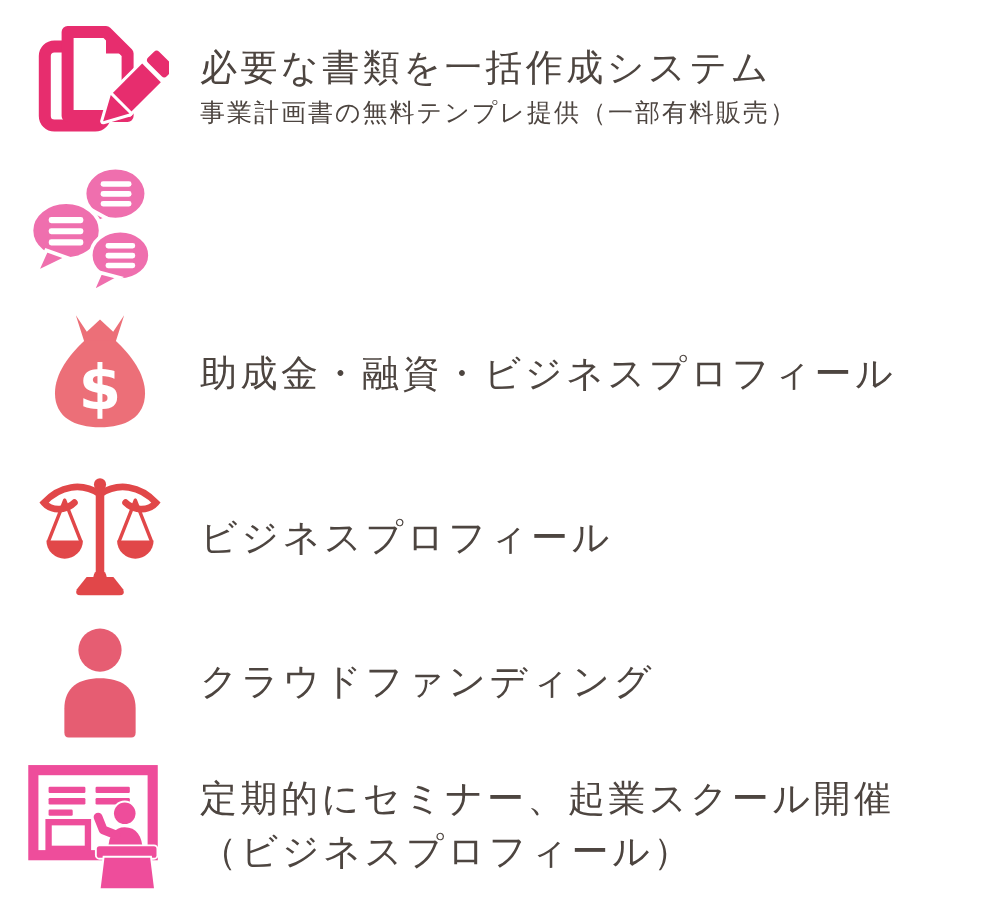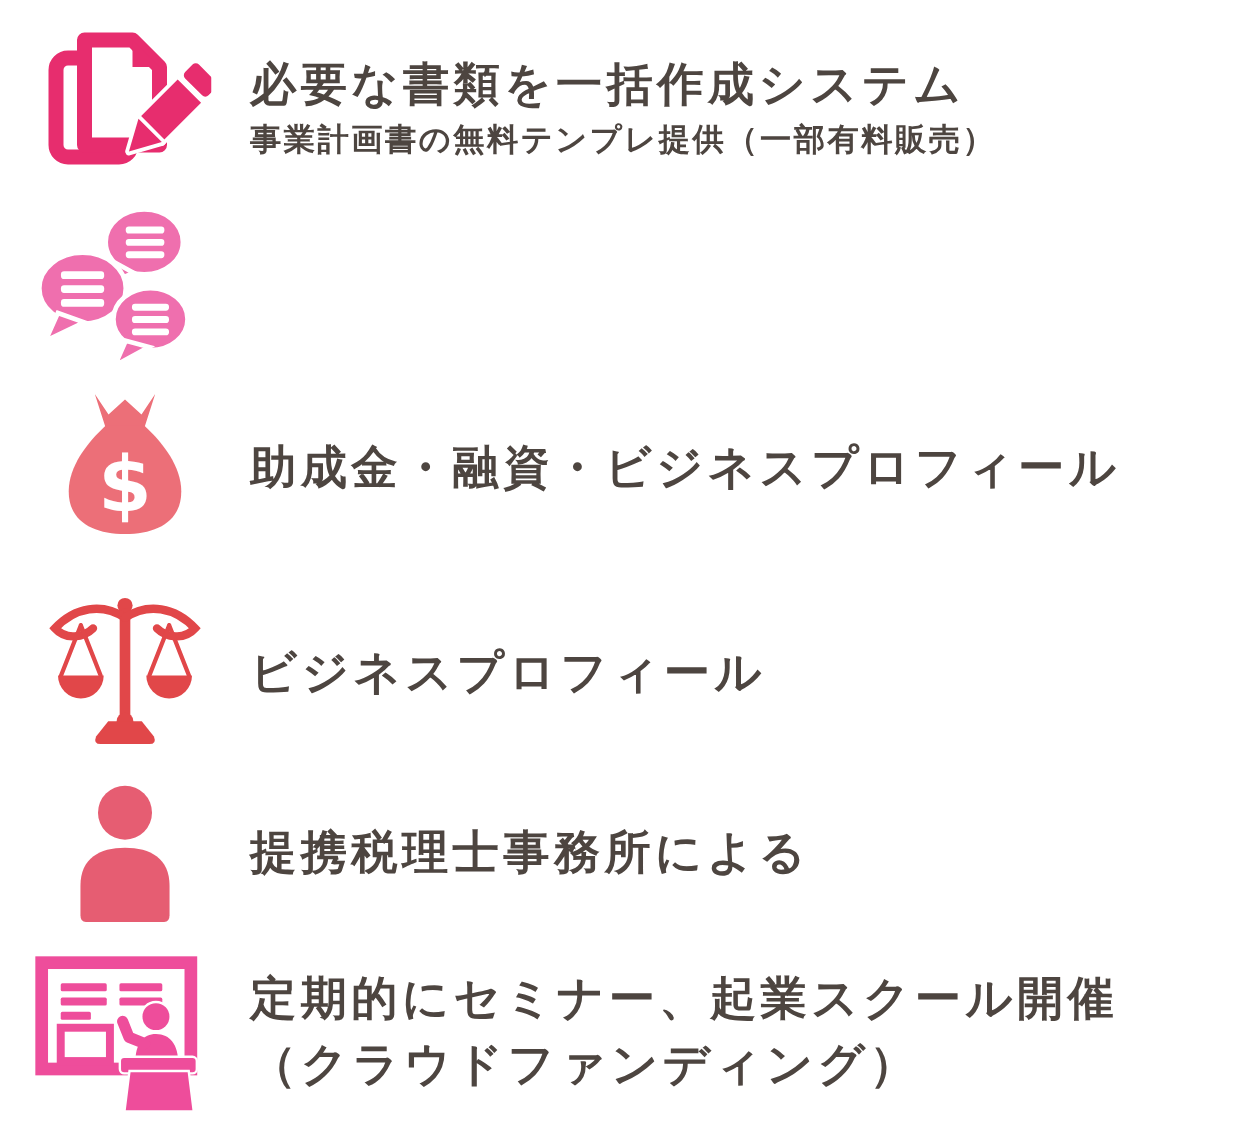--- a/index.html
+++ b/index.html
@@ -21,21 +21,21 @@
   .row.gap-before { margin-top: 20px; }
   .icon-cell {
     flex: 0 0 200px;
     width: 200px;
     display: flex;
     align-items: center;
     justify-content: center;
   }
   .text-cell {
     color: #4d4540;
-    font-weight: bold;
+    font-weight: normal;
   }
   .line {
     font-size: 37px;
     letter-spacing: 3.5px;
     line-height: 1.42;
     white-space: nowrap;
   }
   .line.small {
     font-size: 25px;
     letter-spacing: 2px;
@@ -140,21 +140,21 @@
   </div>
 
   <div class="row">
     <div class="icon-cell">
       <svg class="ic5" width="108" height="119" viewBox="0 0 100 110">
         <circle cx="50" cy="25" r="20" fill="currentColor"></circle>
         <path d="M21 106 Q17 106 17 101 V79 C17 59 31 51 50 51 C69 51 83 59 83 79 V101 Q83 106 79 106 Z" fill="currentColor"></path>
       </svg>
     </div>
     <div class="text-cell">
-      <div class="line">提携税理士事務所による</div>
+      <div class="line">クラウドファンディング</div>
     </div>
   </div>
 
   <div class="row">
     <div class="icon-cell">
       <svg class="ic6" width="146" height="130" viewBox="0 0 115 102">
         <rect x="5" y="7" width="94" height="67" fill="none" stroke="currentColor" stroke-width="8"></rect>
         <g fill="currentColor">
           <rect x="17" y="20" width="29" height="5" rx="1"></rect>
           <rect x="17" y="29" width="29" height="5" rx="1"></rect>
@@ -167,17 +167,17 @@
           <circle cx="77" cy="41" r="8.5"></circle>
           <path d="M64 70 C64 58 69 52 77 52 C86 52 91 59 91 70 Z"></path>
           <path d="M70 58 L60 54 L56 44" fill="none" stroke="currentColor" stroke-width="7" stroke-linecap="round" stroke-linejoin="round"></path>
           <rect x="55" y="67" width="47" height="9" rx="2"></rect>
           <path d="M61 76 H97 L100 100 H58 Z"></path>
         </g>
       </svg>
     </div>
     <div class="text-cell">
       <div class="line">定期的にセミナー、起業スクール開催</div>
-      <div class="line">（クラウドファンディング）</div>
+      <div class="line">（ビジネスプロフィール）</div>
     </div>
   </div>
 
 </div>
 
 </body></html>

